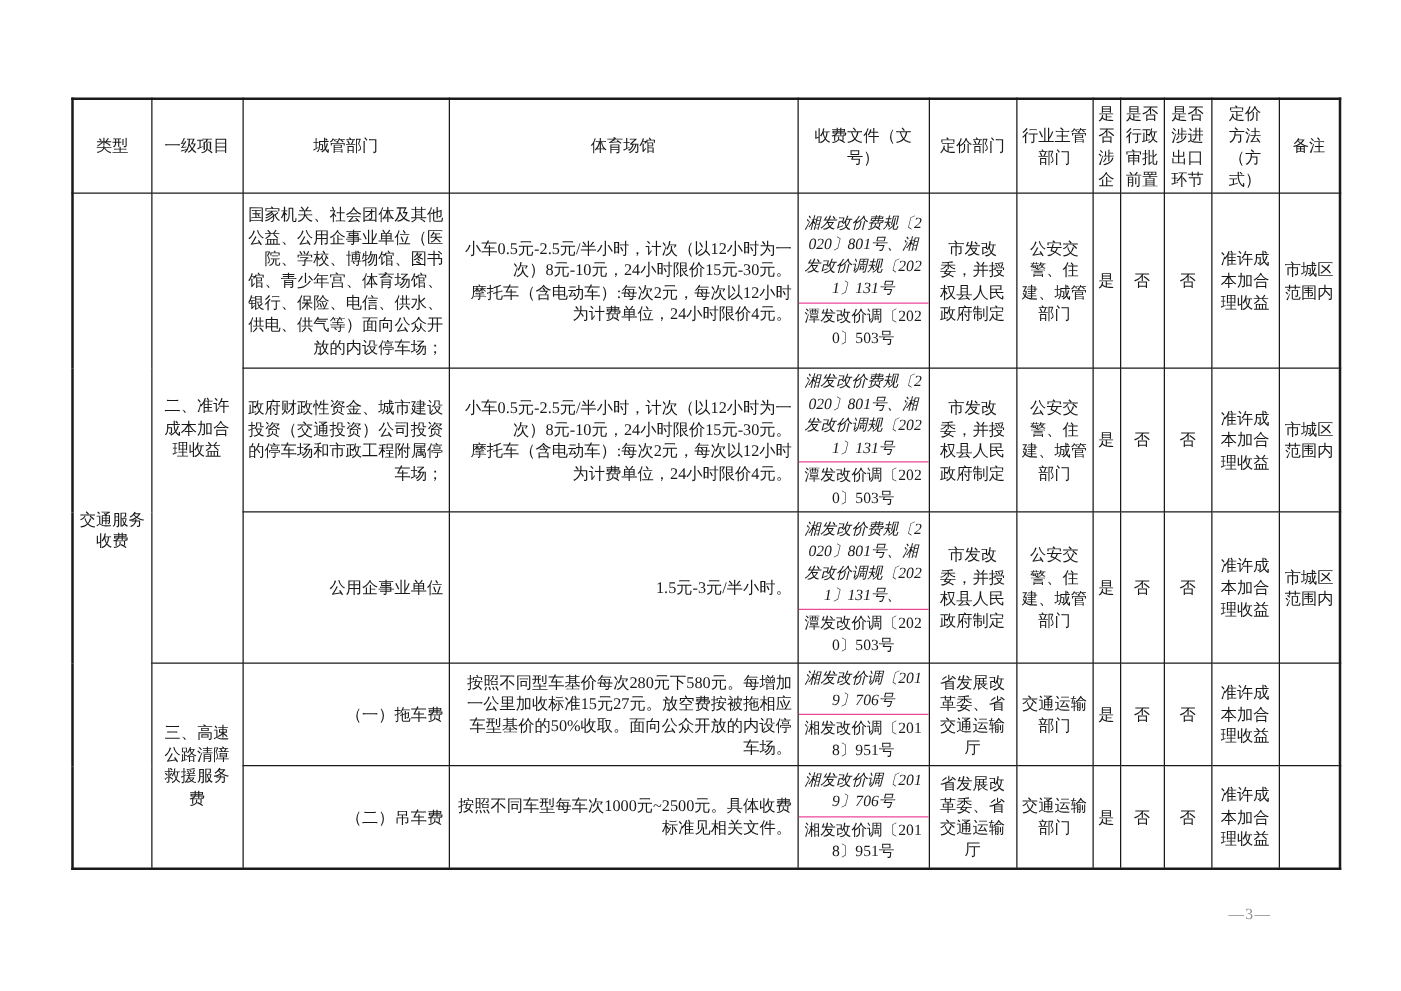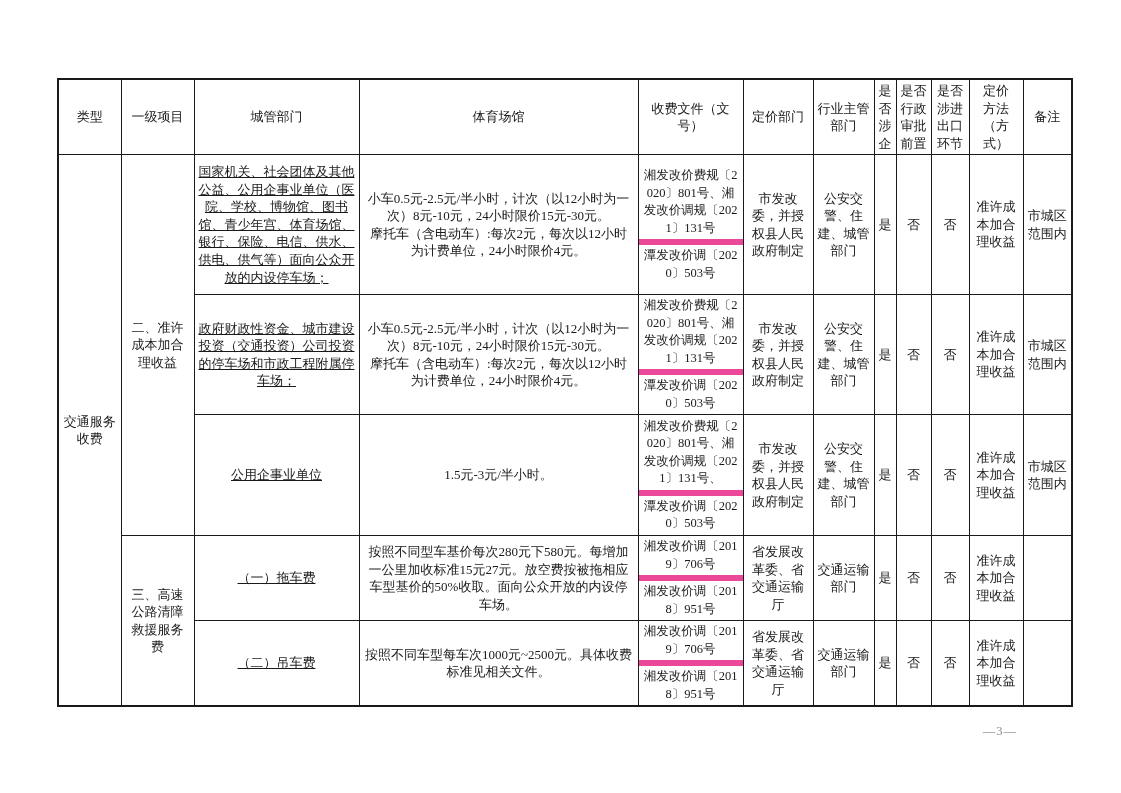--- a/index.html
+++ b/index.html
@@ -23,29 +23,29 @@
     font-weight:normal;
     font-size:13px;
     line-height:1.35;
     padding:3px 4px;
     vertical-align:middle;
     text-align:center;
     overflow:hidden;
     word-break:break-all;
   }
   .fee-table th{padding:2px 1px;}
-  .fee-table td.txt-left{text-align:center;text-decoration:underline;}
-  .fee-table td.standard{text-align:center;white-space:pre-line;}
+  .fee-table td.txt-left{text-align:right;}
+  .fee-table td.standard{text-align:right;white-space:pre-line;}
   .fee-table td.docs{padding:0;}
   .docs-stack{display:flex;flex-direction:column;height:100%;}
   .docs-stack .doc-part{
     display:flex;align-items:center;justify-content:center;
     padding:2px 4px;font-size:12.5px;line-height:1.4;
   }
-  .docs-stack .doc-part:first-child{border-bottom:6px solid #ec4899;}
+  .docs-stack .doc-part:first-child{border-bottom:1px solid #ec4899;font-style:italic;}
   .hdr-multiline{white-space:pre-line;}
   .small{font-size:12px;}
   .page-number{
     position:absolute;right:104px;top:724px;
     font-size:12.5px;color:#8a8a8a;letter-spacing:1px;
   }
 </style>
 </head>
 <body>
 

